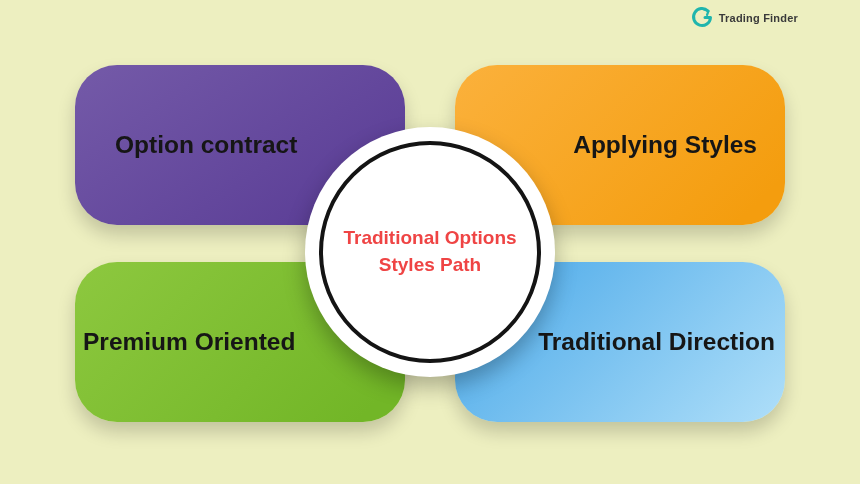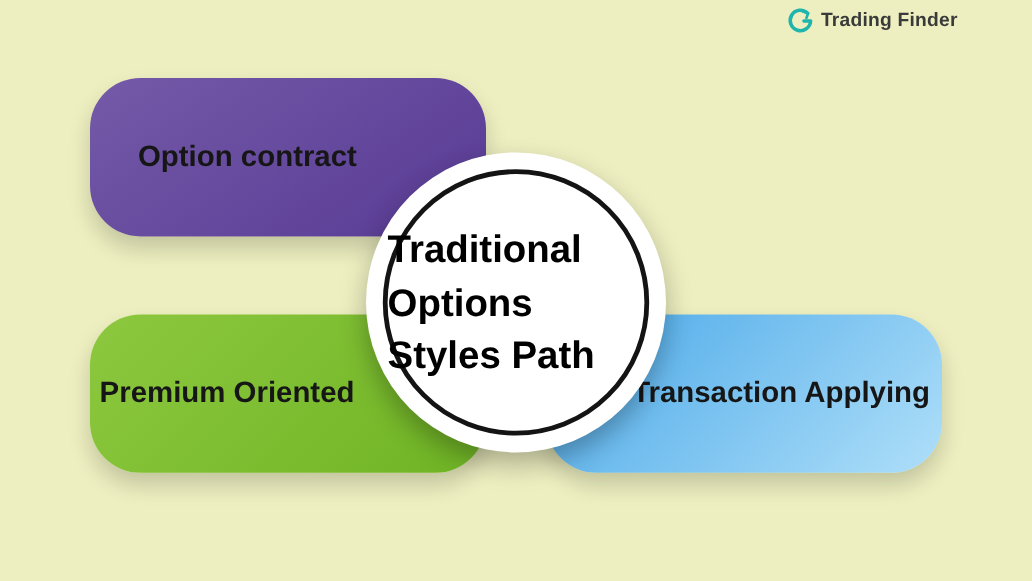--- a/index.html
+++ b/index.html
@@ -18,32 +18,32 @@
   
   .brand {
     position: absolute;
     top: 6px;
     right: 62px;
     display: flex;
     align-items: center;
     gap: 6px;
   }
   .brand-text {
-    font-size: 16px;
+    font-size: 11px;
     font-weight: 700;
     color: #3a3a3a;
     letter-spacing: 0.2px;
     text-align: center;
   }
 
   
   .card {
     position: absolute;
     width: 330px;
-    height: 132px;
+    height: 160px;
     border-radius: 42px;
     display: flex;
     align-items: center;
     box-sizing: border-box;
     box-shadow: 0 10px 18px rgba(0,0,0,0.18);
   }
   .card-label {
     font-weight: bold;
     font-size: 24.5px;
     color: #161616;
@@ -88,24 +88,25 @@
   }
   .center-ring {
     width: 214px; height: 214px;
     border-radius: 50%;
     border: 4px solid #141414;
     display: flex;
     align-items: center;
     justify-content: center;
   }
   .center-text {
+    text-align: center;
     font-weight: bold;
-    font-size: 32px;
+    font-size: 19px;
     line-height: 1.4;
-    color: #000000;
+    color: #ef4444;
   }
 </style>
 </head>
 <body>
 
 <div class="canvas">
 
   <div class="brand">
     <span style="display:inline-flex;">
       <svg width="24" height="24" viewBox="0 0 24 24" fill="none">
@@ -113,27 +114,30 @@
         <path d="M15 3.5 l 4.5 1.5 l -1.5 4" stroke="#1fb5ad" stroke-width="2.2" stroke-linecap="round" stroke-linejoin="round" fill="none"></path>
       </svg>
     </span>
     <span class="brand-text">Trading Finder</span>
   </div>
 
   <div class="card card-tl">
     <span class="card-label">Option contract</span>
   </div>
 
+  <div class="card card-tr">
+    <span class="card-label">Applying Styles</span>
+  </div>
 
   <div class="card card-bl">
     <span class="card-label">Premium Oriented</span>
   </div>
 
   <div class="card card-br">
-    <span class="card-label">Transaction Applying</span>
+    <span class="card-label">Traditional Direction</span>
   </div>
 
   <div class="center-circle">
     <div class="center-ring">
       <div class="center-text">
         <span>Traditional Options</span><br>
         <span>Styles Path</span>
       </div>
     </div>
   </div>

